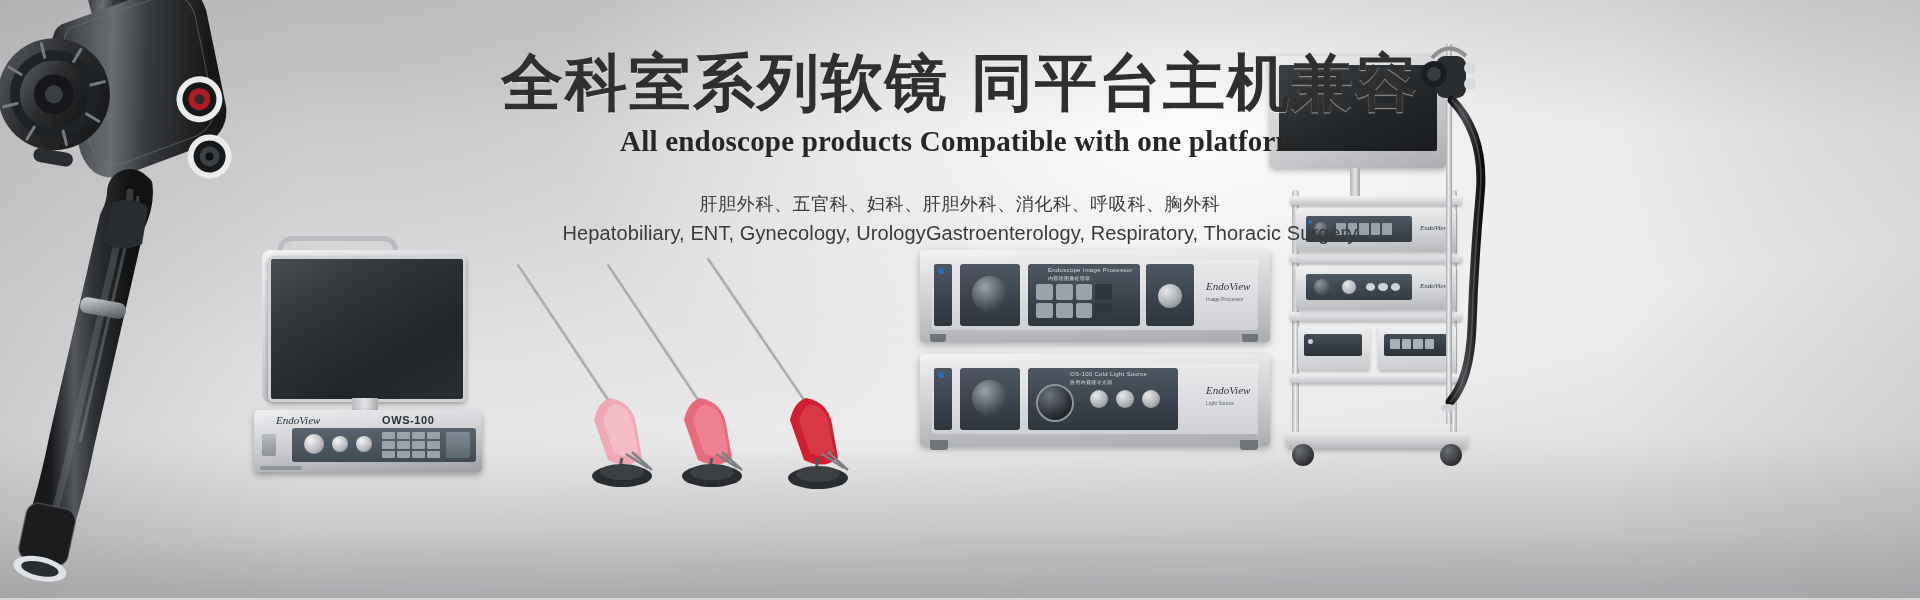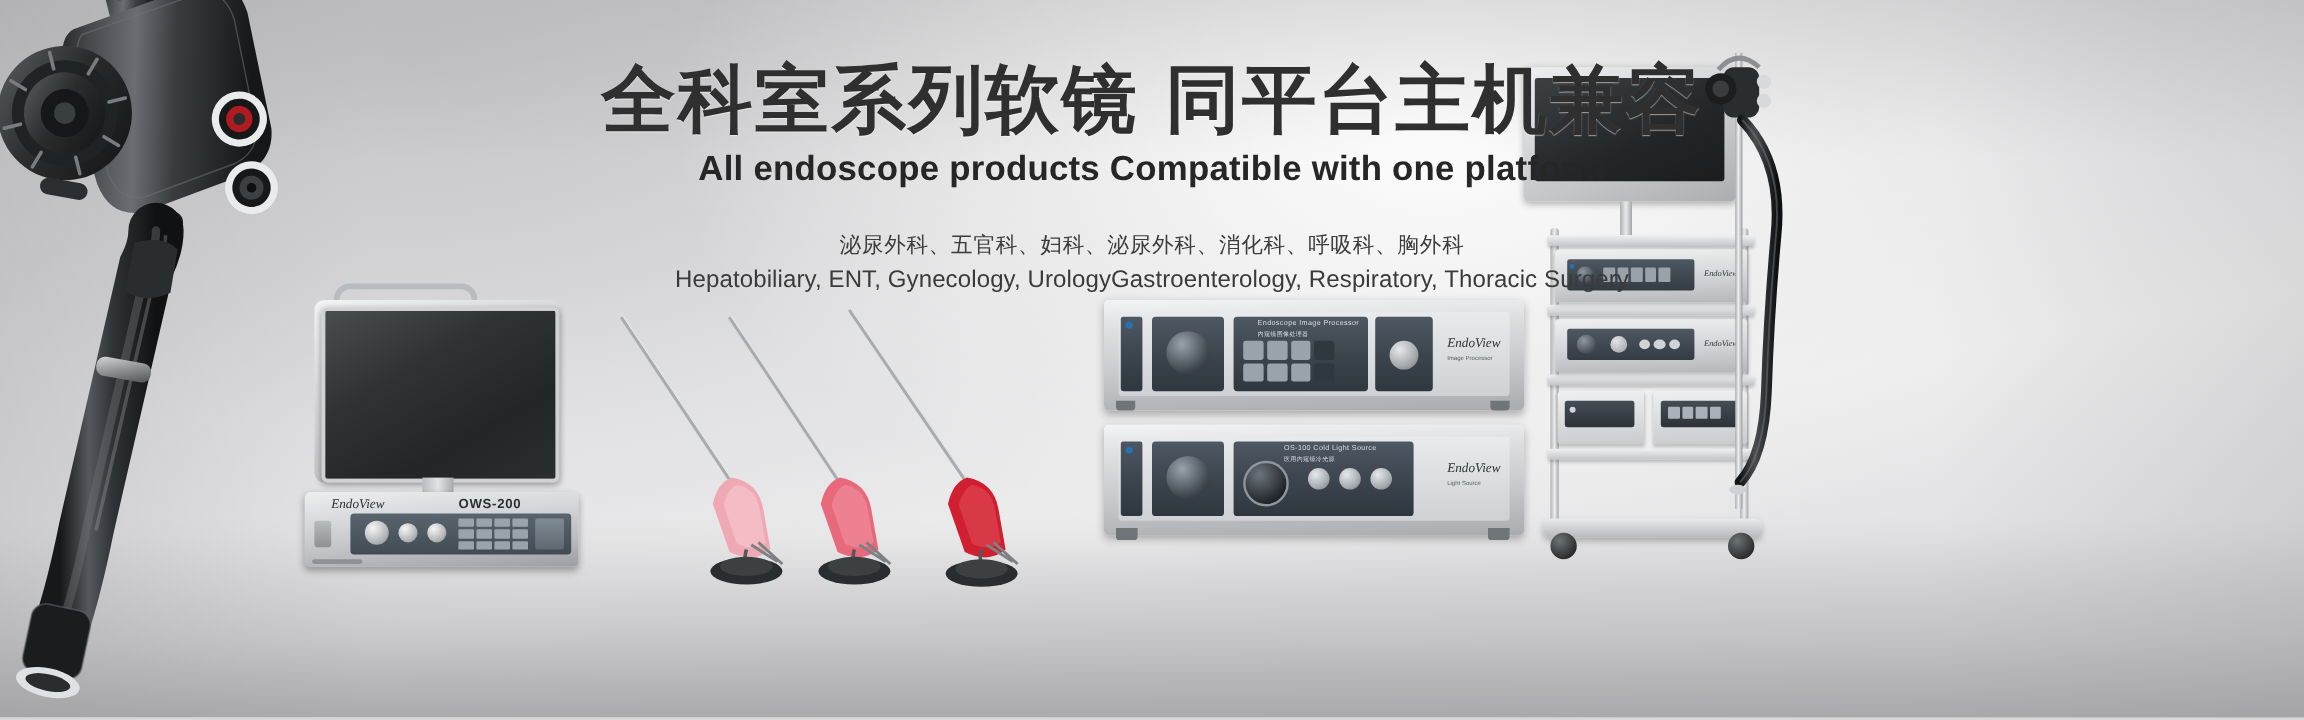--- a/index.html
+++ b/index.html
@@ -31,21 +31,21 @@
   .headline{
     font-size:62px;font-weight:700;letter-spacing:2px;color:#2f2f2f;
     line-height:1.12;white-space:nowrap;
     font-family:"DejaVu Sans","Liberation Sans",sans-serif;
     text-shadow:0 1px 1px rgba(255,255,255,0.55);
   }
   .headline .seg2{margin-left:22px;}
   .subhead{
     margin-top:8px;font-size:29px;font-weight:700;color:#262626;
     letter-spacing:0.2px;white-space:nowrap;
-    font-family:Liberation Sans, sans-serif;
+    font-family:Liberation Serif, serif;
   }
   .depts{
     margin-top:34px;font-size:18px;color:#3c3c3c;letter-spacing:0.6px;white-space:nowrap;
     font-family:"DejaVu Sans","Liberation Sans",sans-serif;
   }
   .depts-en{
     margin-top:6px;font-size:20px;color:#3a3a3a;letter-spacing:0.1px;white-space:nowrap;
     font-family:"Liberation Sans","DejaVu Sans",sans-serif;
   }
 
@@ -134,21 +134,21 @@
 
 <div class="banner">
 
   <div class="floor"></div>
 
   <div class="copy">
     <div class="headline">
       <span>全科室系列软镜</span><span class="seg2">同平台主机兼容</span>
     </div>
     <div class="subhead">All endoscope products Compatible with one platform</div>
-    <div class="depts">泌尿外科、五官科、妇科、泌尿外科、消化科、呼吸科、胸外科</div>
+    <div class="depts">肝胆外科、五官科、妇科、肝胆外科、消化科、呼吸科、胸外科</div>
     <div class="depts-en">Hepatobiliary, ENT, Gynecology, UrologyGastroenterology, Respiratory, Thoracic Surgery</div>
   </div>
 
   <div class="abs" id="scope">
     <svg width="430" height="630" viewBox="0 0 430 630">
       <defs>
         <linearGradient id="gBody" x1="0" y1="0" x2="1" y2="0.3">
           <stop offset="0" stop-color="#1c1d1f"></stop>
           <stop offset="0.18" stop-color="#45484b"></stop>
           <stop offset="0.42" stop-color="#6a6e72"></stop>
@@ -234,21 +234,21 @@
   </div>
 
   <div class="abs" id="ows">
     <div class="ows-handle"></div>
     <div class="ows-bezel"></div>
     <div class="ows-screen"></div>
     <div class="ows-neck"></div>
     <div class="ows-base"></div>
 
     <div class="abs brand" style="left:44px;top:176px;font-size:11px;color:#2c3034;">EndoView</div>
-    <div class="abs" style="left:150px;top:176px;font-size:11px;font-weight:700;color:#2c3034;letter-spacing:.6px;">OWS-200</div>
+    <div class="abs" style="left:150px;top:176px;font-size:11px;font-weight:700;color:#2c3034;letter-spacing:.6px;">OWS-100</div>
 
     <div class="ows-panel"></div>
     <div class="ows-knob abs" style="left:72px;top:196px;width:20px;height:20px;"></div>
     <div class="ows-knob abs" style="left:100px;top:198px;width:16px;height:16px;"></div>
     <div class="ows-knob abs" style="left:124px;top:198px;width:16px;height:16px;"></div>
 
     <div class="abs" style="left:150px;top:194px;width:58px;height:26px;display:grid;grid-template-columns:repeat(4,1fr);grid-template-rows:repeat(3,1fr);gap:2px;">
       <i style="background:#9aa3ac;border-radius:1px;"></i>
         <i style="background:#9aa3ac;border-radius:1px;"></i>
         <i style="background:#9aa3ac;border-radius:1px;"></i>

